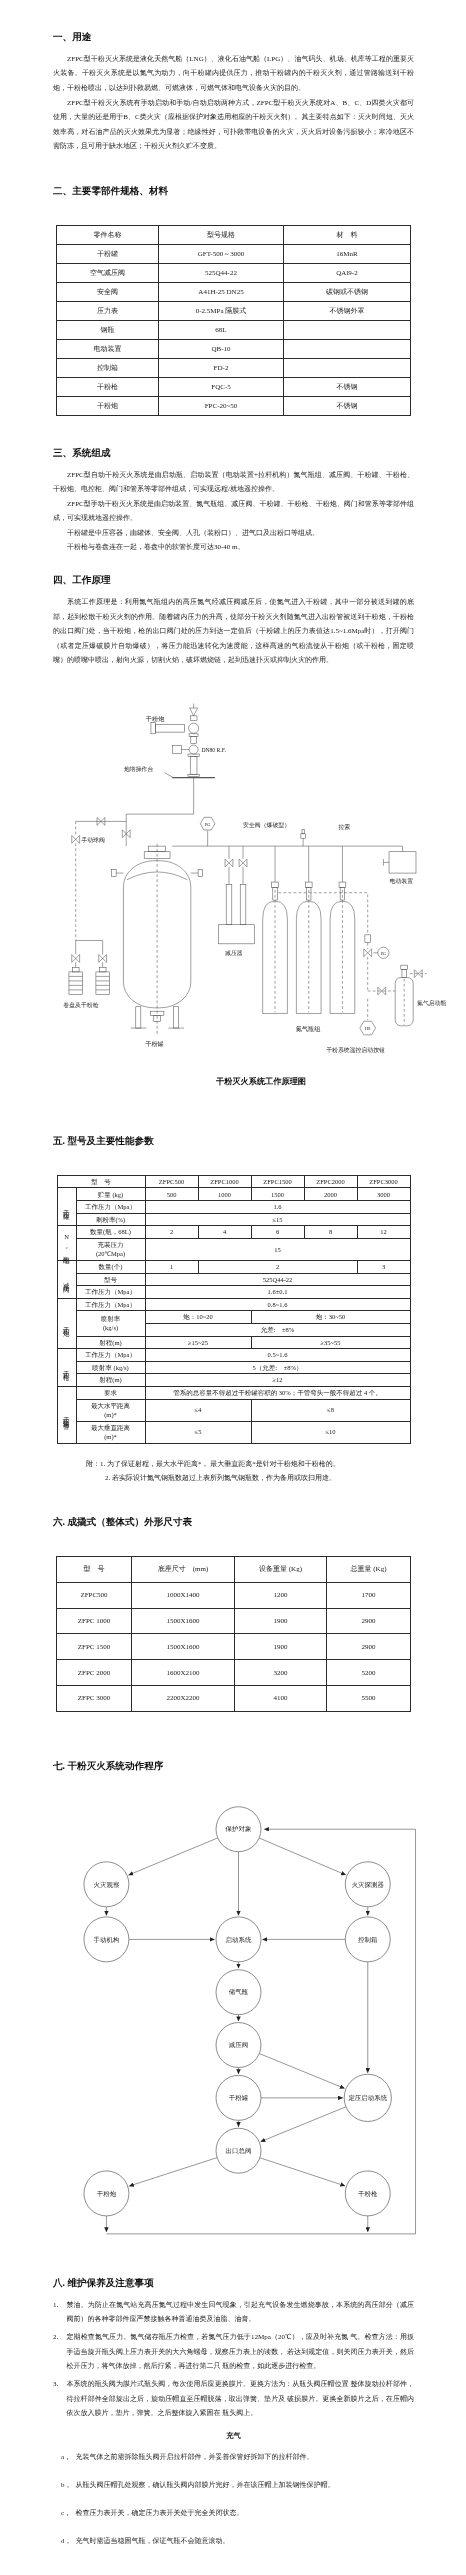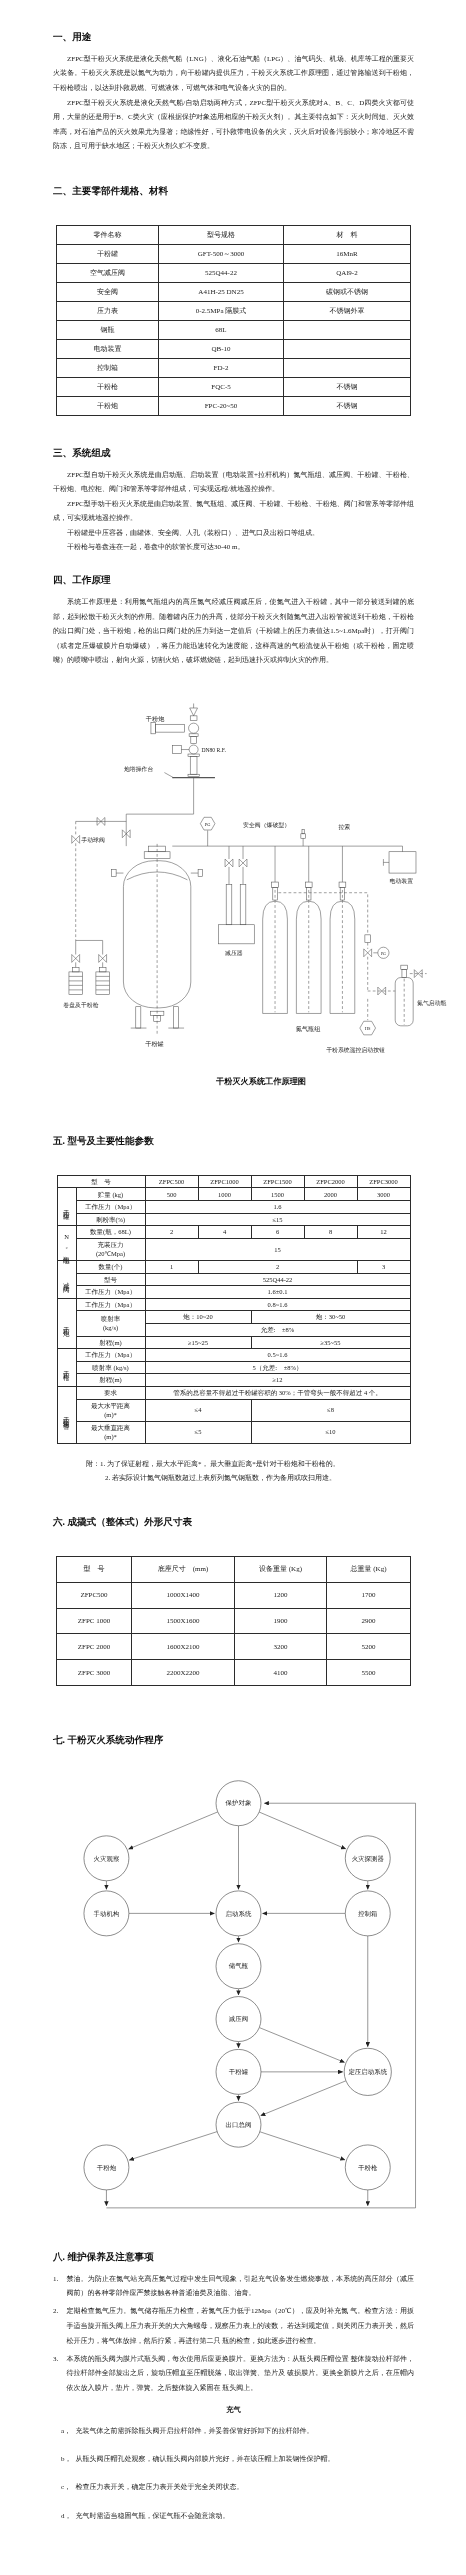--- a/index.html
+++ b/index.html
@@ -28,22 +28,22 @@
   .sub-head{font-size:7.3px;font-weight:bold;margin:10px 0 9px 0;text-align:center;}
   svg text{font-family:"Liberation Serif",serif;fill:#222;stroke:none;}
 </style>
 </head>
 <body>
 
 <div class="page">
 
   <div>
     <h2 class="sec-heading">一、用途</h2>
-    <p class="para">ZFPC型干粉灭火系统是液化天然气船（LNG）、液化石油气船（LPG）、油气码头、机场、机库等工程的重要灭火装备。干粉灭火系统是以氮气为动力，向干粉罐内提供压力，干粉灭火系统工作原理图，通过管路输送到干粉炮，干粉枪喷出，以达到扑救易燃、可燃液体，可燃气体和电气设备火灾的目的。</p>
-    <p class="para">ZFPC型干粉灭火系统是液化天然气船/自动启动两种方式，ZFPC型干粉灭火系统对A、B、C、D四类火灾都可使用，大量的还是用于B、C类火灾（应根据保护对象选用相应的干粉灭火剂）。其主要特点如下：灭火时间短、灭火效率高，对石油产品的灭火效果尤为显著；绝缘性好，可扑救带电设备的火灾，灭火后对设备污损较小；寒冷地区不需防冻，且可用于缺水地区；干粉灭火剂久贮不变质。</p>
+    <p class="para">ZFPC型干粉灭火系统是液化天然气船（LNG）、液化石油气船（LPG）、油气码头、机场、机库等工程的重要灭火装备。干粉灭火系统是以氮气为动力，向干粉罐内提供压力，推动干粉罐内的干粉灭火剂，通过管路输送到干粉炮，干粉枪喷出，以达到扑救易燃、可燃液体，可燃气体和电气设备火灾的目的。</p>
+    <p class="para">ZFPC型干粉灭火系统有手动启动和手动/自动启动两种方式，ZFPC型干粉灭火系统对A、B、C、D四类火灾都可使用，大量的还是用于B、C类火灾（应根据保护对象选用相应的干粉灭火剂）。其主要特点如下：灭火时间短、灭火效率高，对石油产品的灭火效果尤为显著；绝缘性好，可扑救带电设备的火灾，灭火后对设备污损较小；寒冷地区不需防冻，且可用于缺水地区；干粉灭火剂久贮不变质。</p>
   </div>
 
   <div class="gap-m"></div>
 
   <div>
     <h2 class="sec-heading">二、主要零部件规格、材料</h2>
     <div class="gap-s"></div>
     <table class="parts-table">
         <colgroup>
           <col style="width: 102px;">
@@ -448,20 +448,26 @@
             <td>总重量 (Kg)</td>
           </tr>
           <tr>
             <td>ZFPC500</td>
             <td>1000X1400</td>
             <td>1200</td>
             <td>1700</td>
           </tr>
           <tr>
             <td>ZFPC 1000</td>
+            <td>1500X1600</td>
+            <td>1900</td>
+            <td>2900</td>
+          </tr>
+          <tr>
+            <td>ZFPC 1500</td>
             <td>1500X1600</td>
             <td>1900</td>
             <td>2900</td>
           </tr>
           <tr>
             <td>ZFPC 2000</td>
             <td>1600X2100</td>
             <td>3200</td>
             <td>5200</td>
           </tr>

